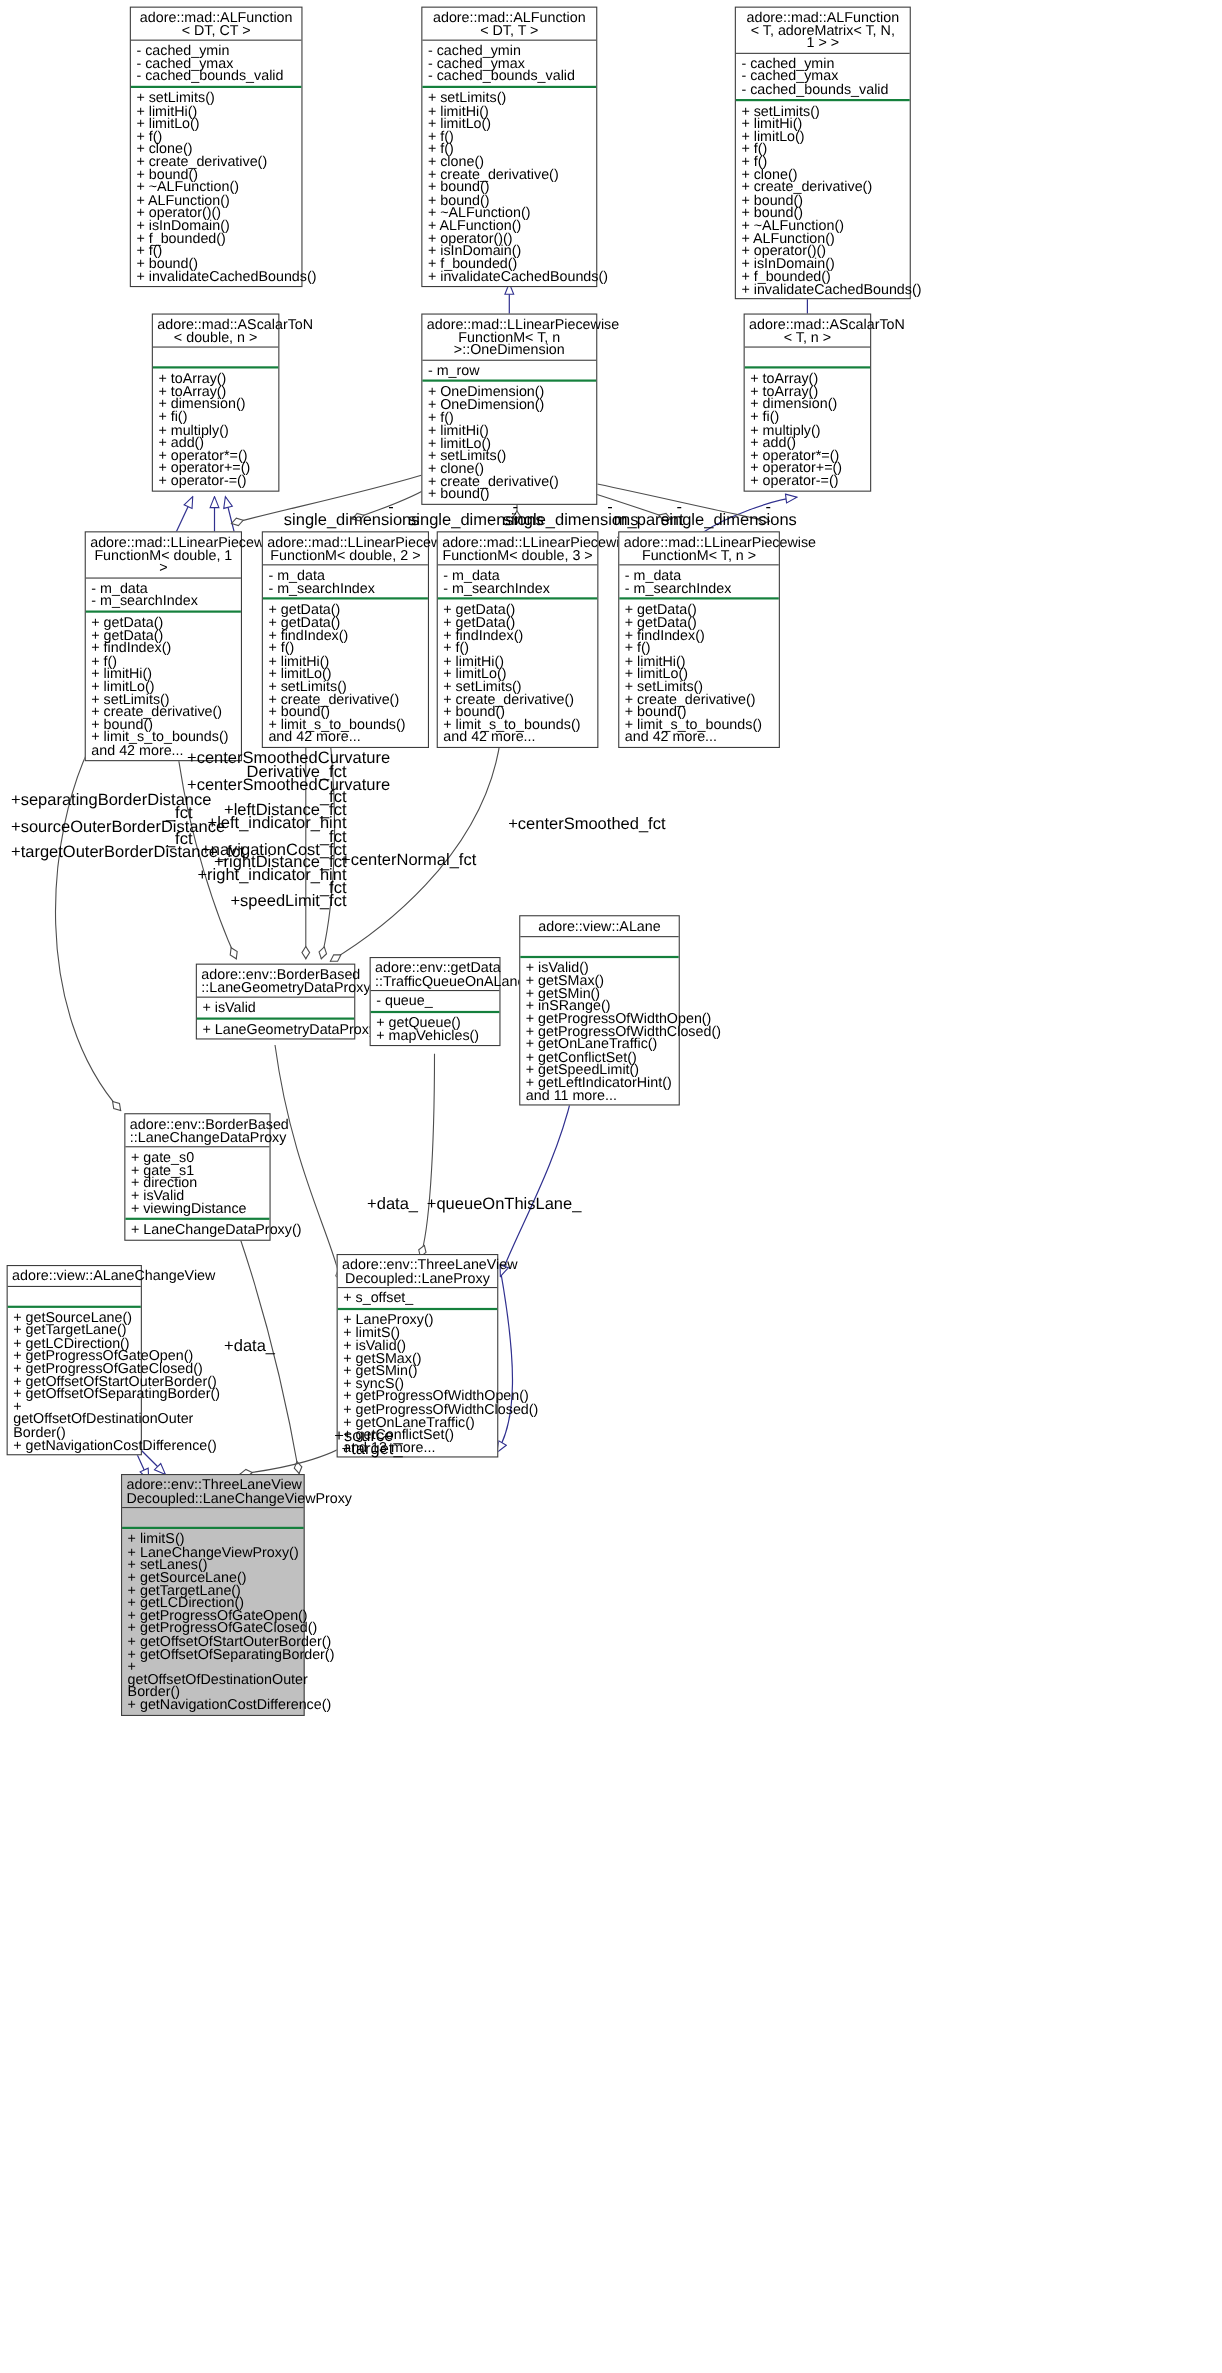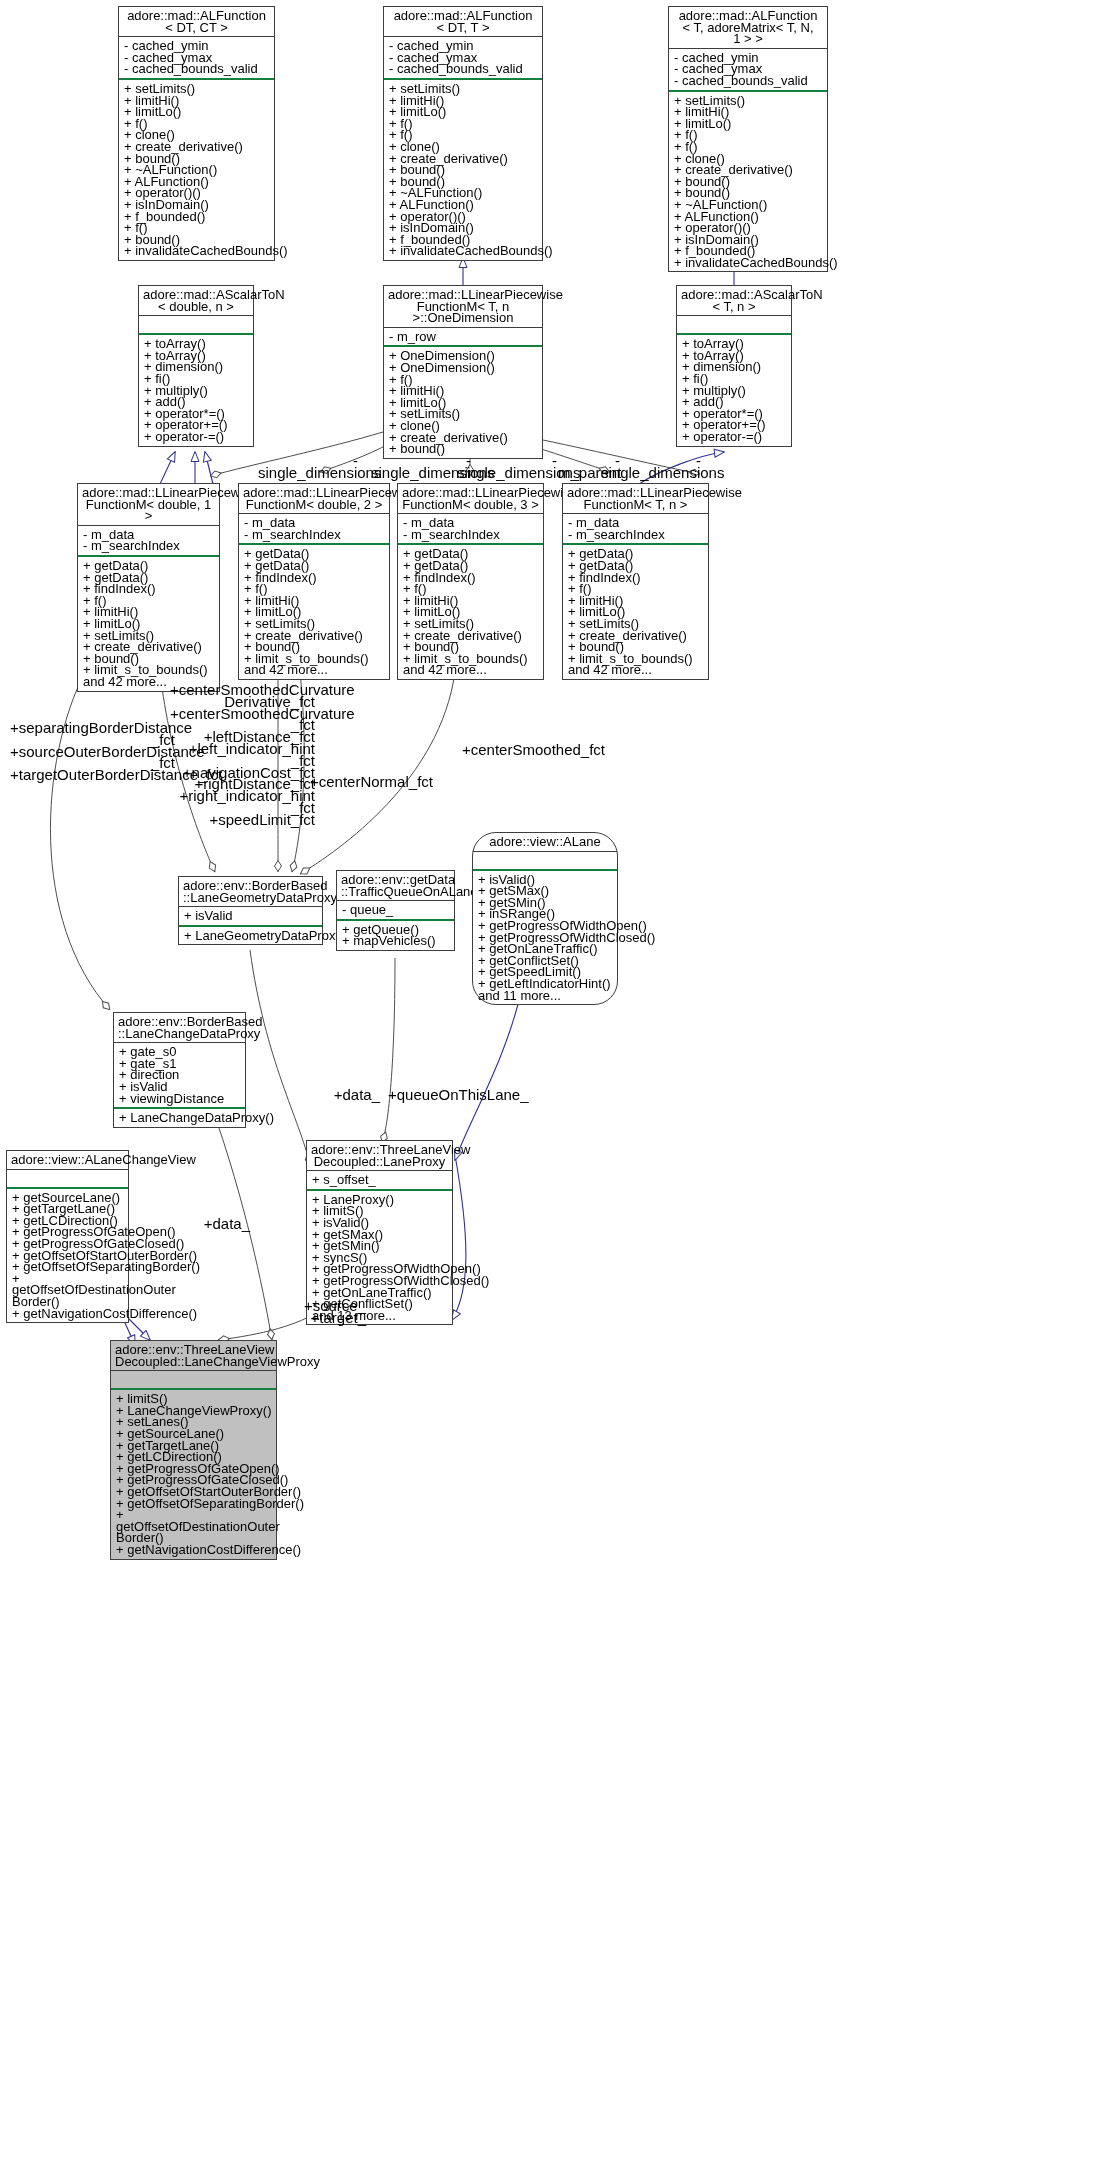--- a/index.html
+++ b/index.html
@@ -385,21 +385,21 @@
 ::TrafficQueueOnALane</div>
     <div class="attrs">
       <div class="row">- queue_</div>
     </div>
     <div class="ops">
       <div class="row">+ getQueue()</div>
       <div class="row">+ mapVehicles()</div>
     </div>
   </div>
 
-  <div class="node" style="left:472px; top:832px; width:146px;border-radius:24px;">
+  <div class="node" style="left:472px; top:832px; width:146px;">
     <div class="title">adore::view::ALane</div>
     <div class="attrs empty"></div>
     <div class="ops">
       <div class="row">+ isValid()</div>
       <div class="row">+ getSMax()</div>
       <div class="row">+ getSMin()</div>
       <div class="row">+ inSRange()</div>
       <div class="row">+ getProgressOfWidthOpen()</div>
       <div class="row">+ getProgressOfWidthClosed()</div>
       <div class="row">+ getOnLaneTraffic()</div>

